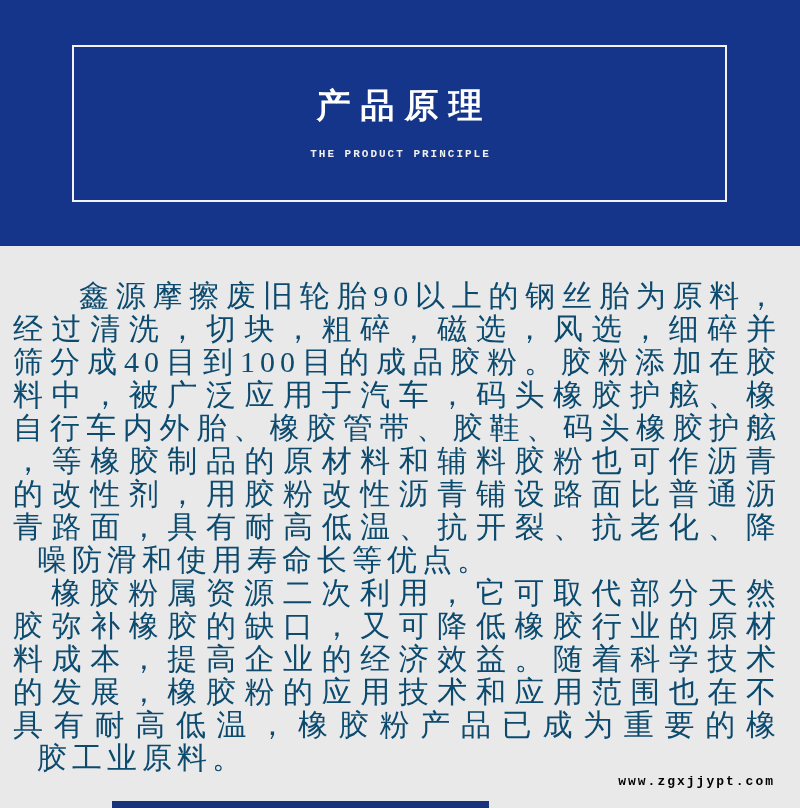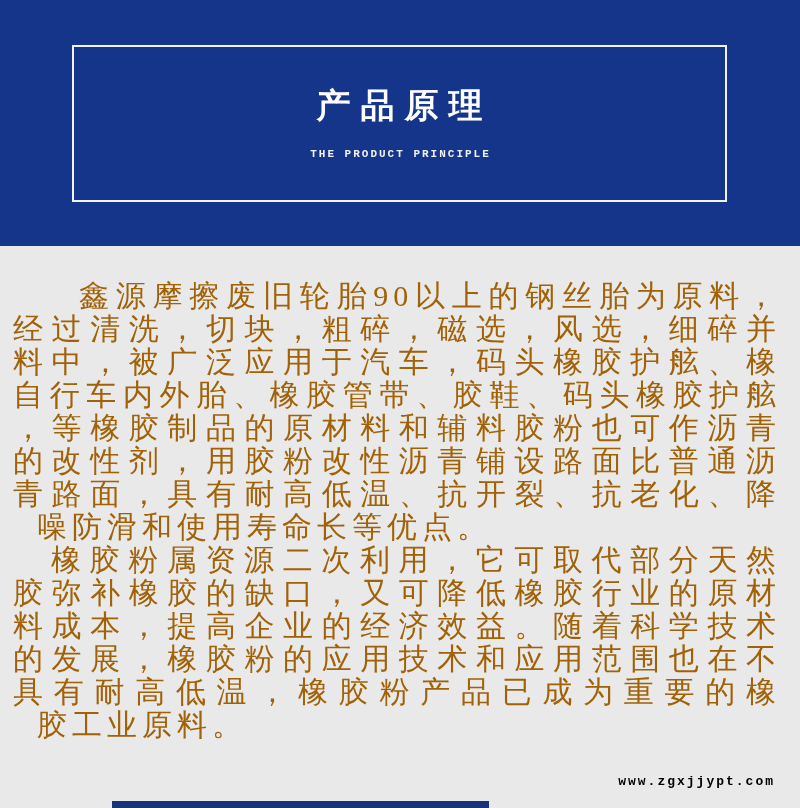--- a/index.html
+++ b/index.html
@@ -52,21 +52,21 @@
     text-indent: 2px;
   }
 
   
   .body-text {
     position: absolute;
     left: 0;
     top: 246px;
     width: 800px;
     padding: 33px 19px 0 13px;
-    color: #a16207;
+    color: #0c4a6e;
     font-size: 30px;
   }
   .tline {
     line-height: 33px;
     letter-spacing: 5px;
     text-align: justify;
     text-align-last: justify;
     text-justify: inter-character;
     white-space: nowrap;
   }
@@ -106,20 +106,21 @@
     <div class="title-box">
       <div class="title-cn">产品原理</div>
       <div class="title-en">THE PRODUCT PRINCIPLE</div>
     </div>
   </div>
 
   <div class="body-text">
     <div class="paragraph">
       <div class="tline indent-1">鑫源摩擦废旧轮胎90以上的钢丝胎为原料，</div>
       <div class="tline">经过清洗，切块，粗碎，磁选，风选，细碎并</div>
+      <div class="tline">筛分成40目到100目的成品胶粉。胶粉添加在胶</div>
       <div class="tline">料中，被广泛应用于汽车，码头橡胶护舷、橡</div>
       <div class="tline">自行车内外胎、橡胶管带、胶鞋、码头橡胶护舷</div>
       <div class="tline">，等橡胶制品的原材料和辅料胶粉也可作沥青</div>
       <div class="tline">的改性剂，用胶粉改性沥青铺设路面比普通沥</div>
       <div class="tline">青路面，具有耐高低温、抗开裂、抗老化、降</div>
       <div class="tline para-end">噪防滑和使用寿命长等优点。</div>
     </div>
     <div class="paragraph">
       <div class="tline indent-2">橡胶粉属资源二次利用，它可取代部分天然</div>
       <div class="tline">胶弥补橡胶的缺口，又可降低橡胶行业的原材</div>

